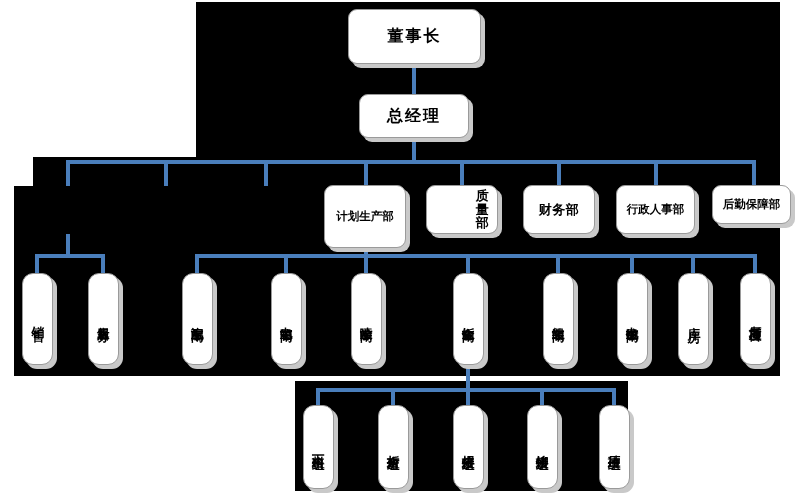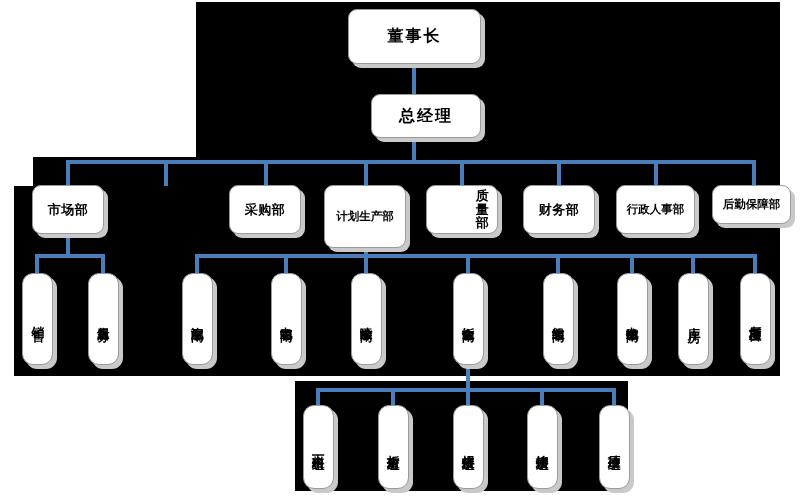--- a/index.html
+++ b/index.html
@@ -118,30 +118,24 @@
   <div class="conn" style="left:316px; top:388px; width:4px; height:18px;"></div>
   <div class="conn" style="left:391px; top:388px; width:4px; height:18px;"></div>
   <div class="conn" style="left:466px; top:388px; width:4px; height:18px;"></div>
   <div class="conn" style="left:540px; top:388px; width:4px; height:18px;"></div>
   <div class="conn" style="left:612px; top:388px; width:4px; height:18px;"></div>
 
   <div class="node horiz top" style="left:348px; top:9px; width:133px; height:55px;">
     <span class="lbl">董事长</span>
   </div>
 
-  <div class="node horiz top" style="left:359px; top:94px; width:110px; height:44px;margin-left:12px;">
+  <div class="node horiz top" style="left:359px; top:94px; width:110px; height:44px;">
     <span class="lbl">总经理</span>
   </div>
 
-  <div class="node horiz" style="left:32px; top:185px; width:72px; height:49px;">
-    <span class="lbl">市场部</span>
-  </div>
-  <div class="node horiz" style="left:229px; top:185px; width:72px; height:49px;">
-    <span class="lbl">采购部</span>
-  </div>
   <div class="node horiz small" style="left:324px; top:185px; width:82px; height:63px;">
     <span class="lbl">计划生产部</span>
   </div>
   <div class="node horiz" style="left:426px; top:185px; width:72px; height:49px;padding-left:41px;">
     <span class="lbl">质量部</span>
   </div>
   <div class="node horiz" style="left:523px; top:185px; width:72px; height:49px;">
     <span class="lbl">财务部</span>
   </div>
   <div class="node horiz small" style="left:616px; top:185px; width:79px; height:49px;">

